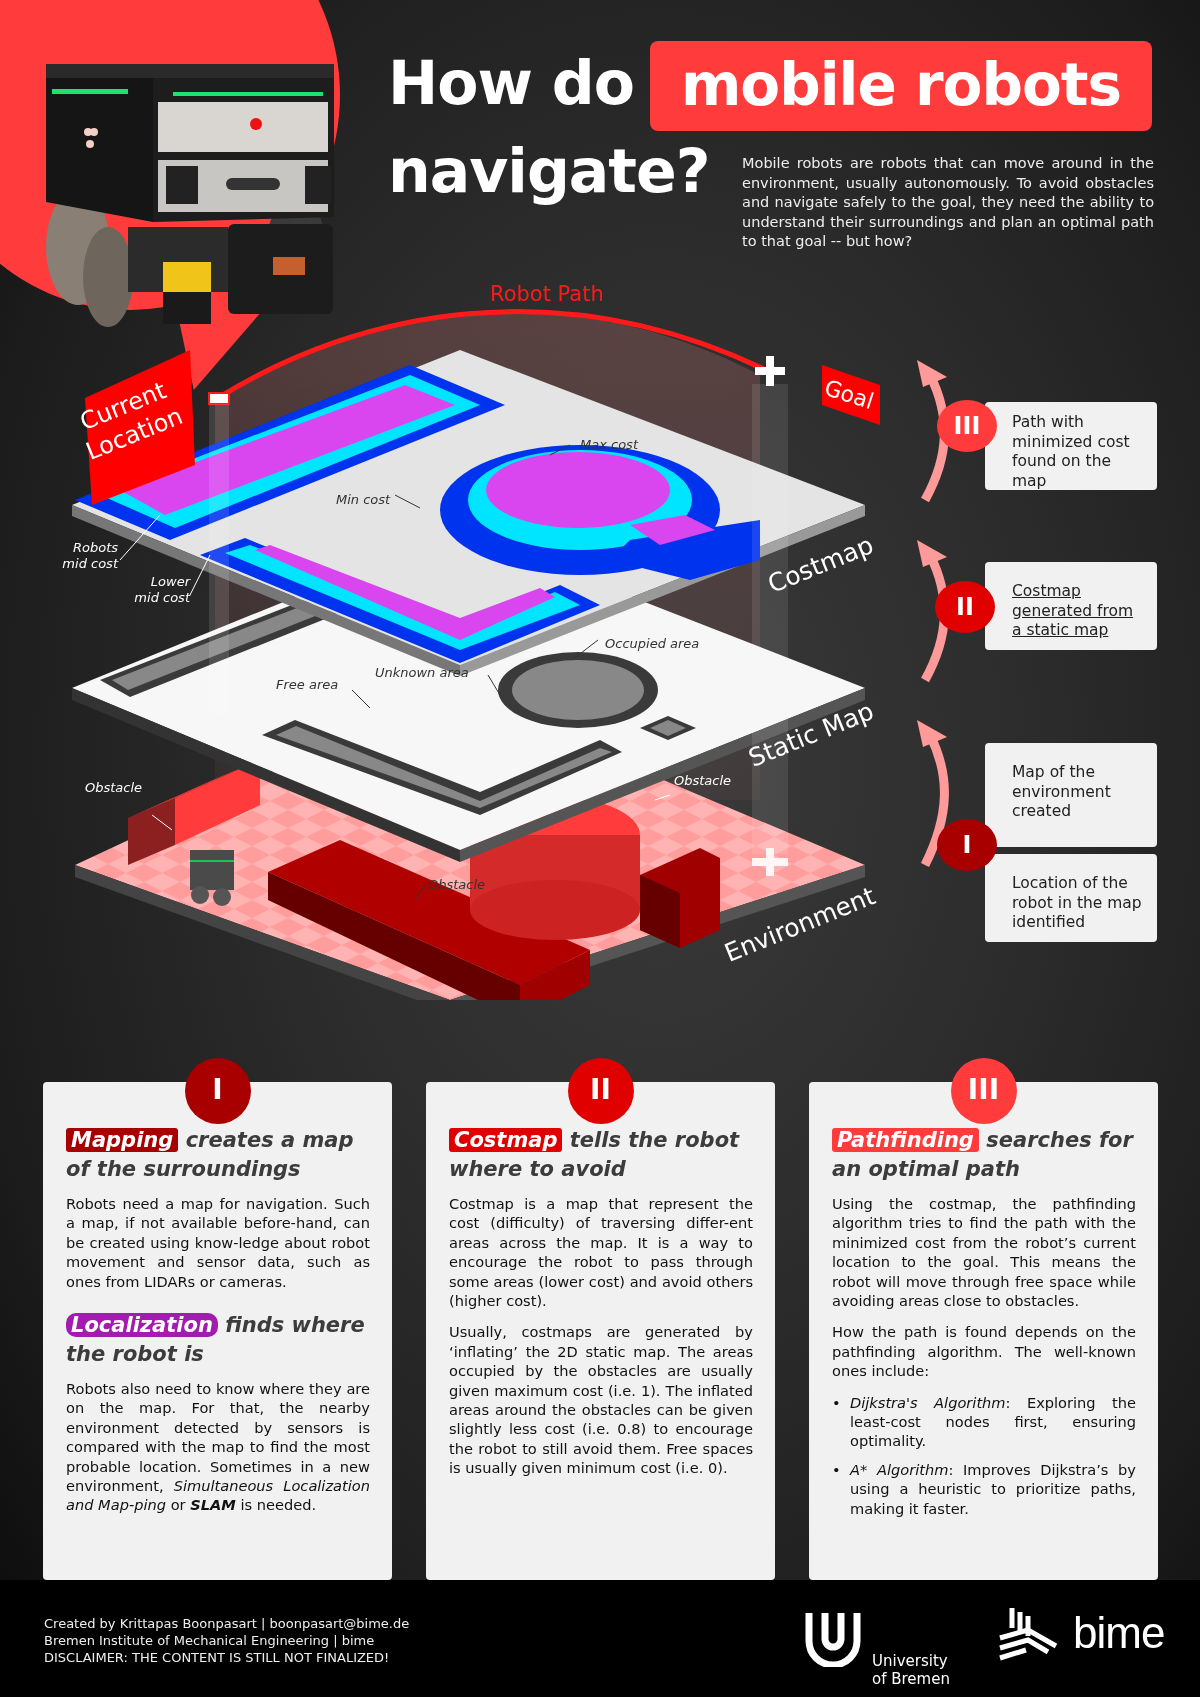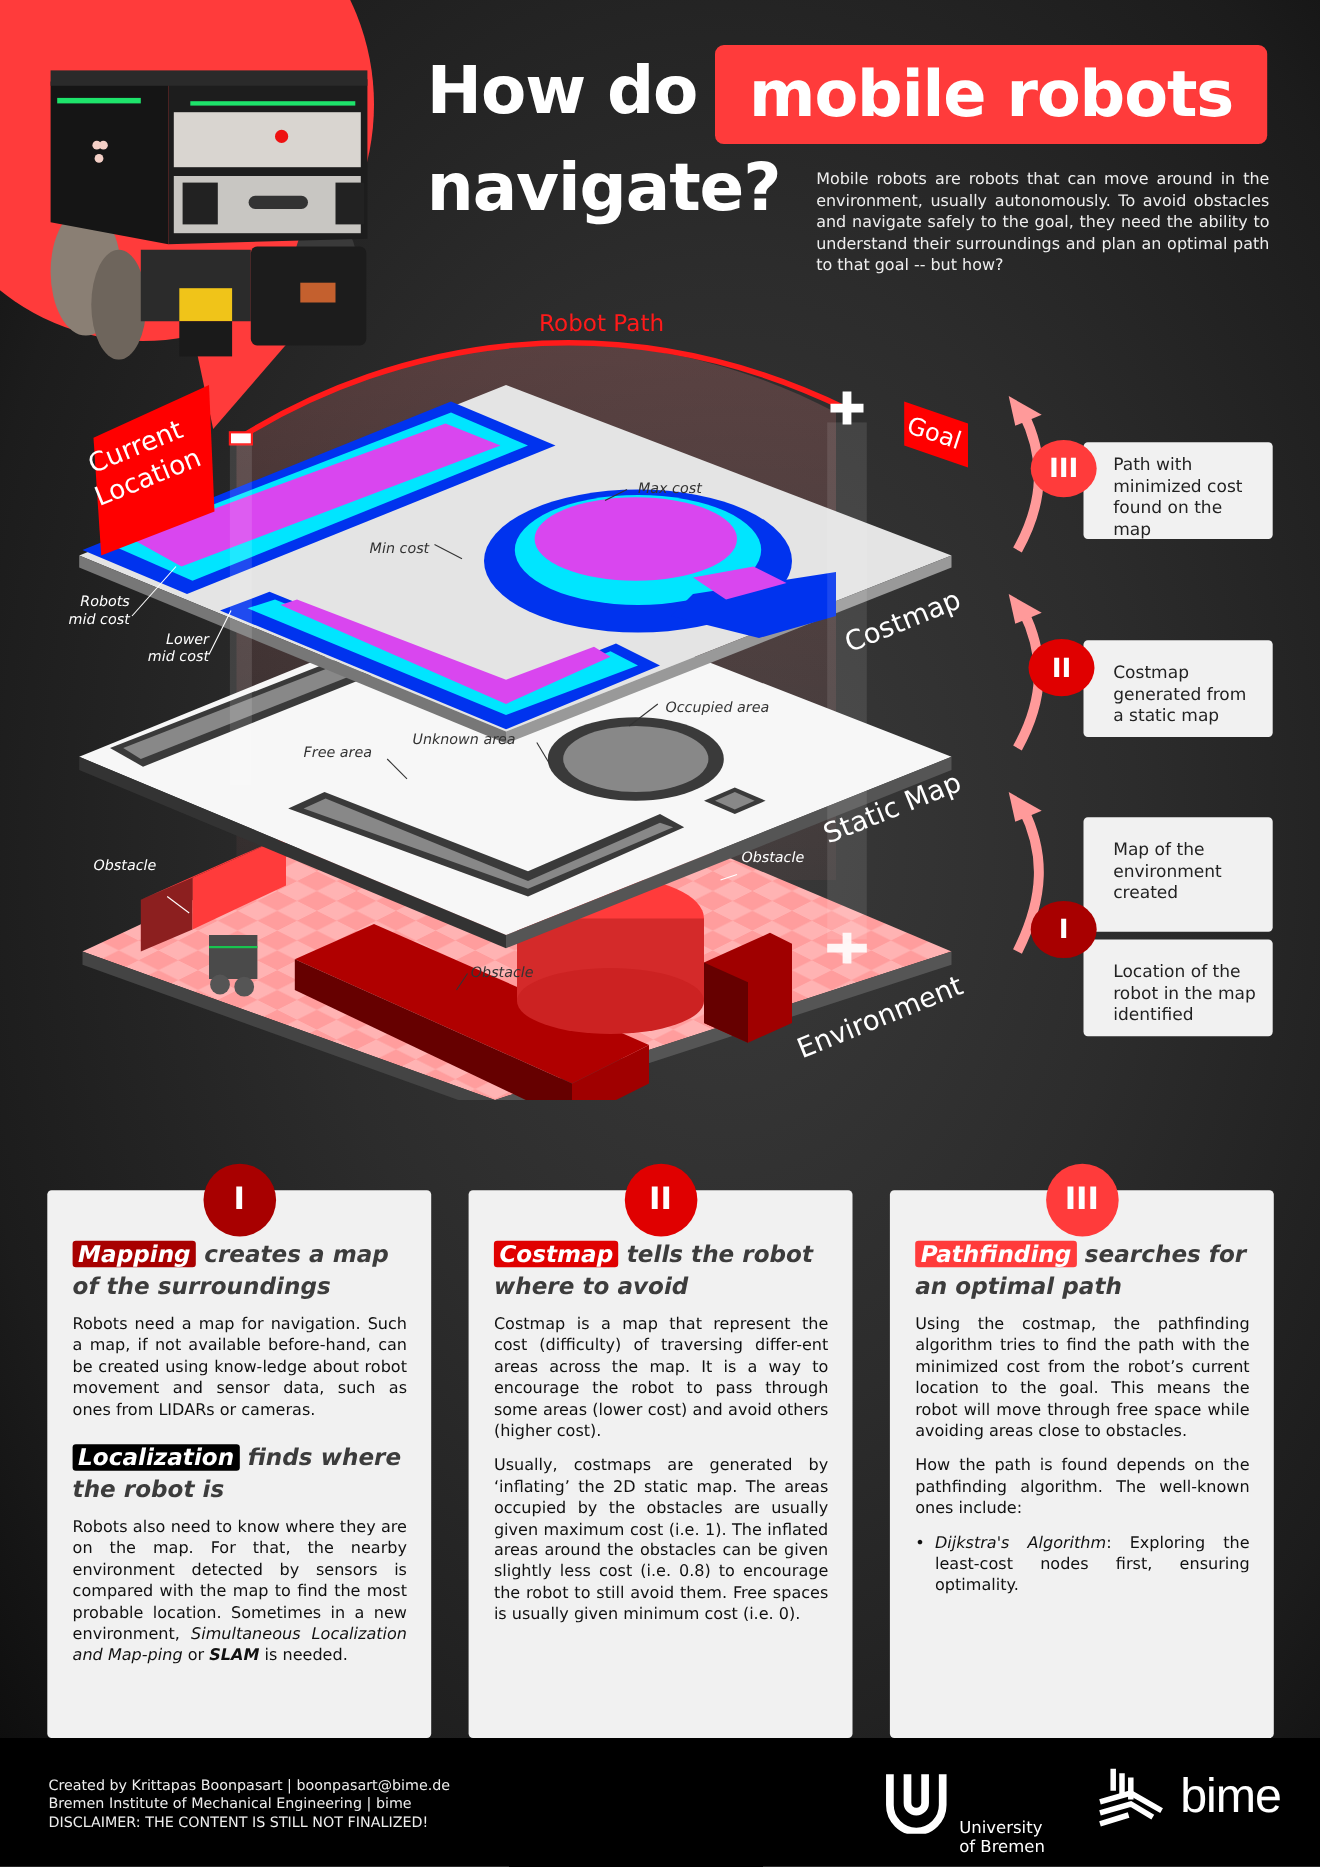--- a/index.html
+++ b/index.html
@@ -214,36 +214,36 @@
   <polygon points="12,5 42,22 18,32" fill="#ff9a9a"></polygon>
   <path d="M20,325 C45,280 45,240 25,200" stroke="#ff9a9a" stroke-width="9" fill="none"></path>
   <polygon points="12,185 42,202 18,212" fill="#ff9a9a"></polygon>
   <path d="M20,510 C45,460 45,420 25,380" stroke="#ff9a9a" stroke-width="9" fill="none"></path>
   <polygon points="12,365 42,382 18,392" fill="#ff9a9a"></polygon>
 </svg>
 
 <div class="step-card" style="top:378px;height:88px;margin-top:24px;">Path with minimized cost found on the map</div>
 <div class="step-num" style="left:937px;top:400px;background:#ff3b3b;">III</div>
 
-<div class="step-card" style="top:582px;height:88px;padding-top:20px;">Costmap generated from a static map</div>
+<div class="step-card" style="top:562px;height:88px;padding-top:20px;text-decoration:underline;">Costmap generated from a static map</div>
 <div class="step-num" style="left:935px;top:581px;background:#e00000;">II</div>
 
 <div class="step-card" style="top:743px;height:104px;padding-top:20px;">Map of the environment created</div>
 <div class="step-card" style="top:854px;height:88px;padding-top:20px;">Location of the robot in the map identified</div>
 <div class="step-num" style="left:937px;top:819px;background:#a80000;">I</div>
 
 <div class="card" style="left:43px;">
   <div class="card-badge" style="background:#a80000;">I</div>
   <h3>
     <span class="hl" style="background:#a80000;">Mapping</span>
     <span>creates a map of the surroundings</span>
   </h3>
   <p>Robots need a map for navigation. Such a map, if not available before-hand, can be created using know-ledge about robot movement and sensor data, such as ones from LIDARs or cameras.</p>
   <h3 class="sub">
-    <span class="hl" style="background:#000000;">Localization</span>
+    <span class="hl" style="background:#a21caf;border-radius:10px;">Localization</span>
     <span>finds where the robot is</span>
   </h3>
   <p><span>Robots also need to know where they are on the map. For that, the nearby environment detected by sensors is compared with the map to find the most probable location. Sometimes in a new environment, </span><i>Simultaneous Localization and Map-ping</i><span> or </span><b><i>SLAM</i></b><span> is needed.</span></p>
 </div>
 
 <div class="card" style="left:426px;">
   <div class="card-badge" style="background:#e00000;">II</div>
   <h3>
     <span class="hl" style="background:#e00000;">Costmap</span>
     <span>tells the robot where to avoid</span>
@@ -255,20 +255,21 @@
 <div class="card" style="left:809px;">
   <div class="card-badge" style="background:#ff3b3b;">III</div>
   <h3>
     <span class="hl" style="background:#ff3b3b;">Pathfinding</span>
     <span>searches for an optimal path</span>
   </h3>
   <p>Using the costmap, the pathfinding algorithm tries to find the path with the minimized cost from the robot’s current location to the goal. This means the robot will move through free space while avoiding areas close to obstacles.</p>
   <p>How the path is found depends on the pathfinding algorithm. The well-known ones include:</p>
   <ul>
     <li><i>Dijkstra's Algorithm</i><span>: Exploring the least-cost nodes first, ensuring optimality.</span></li>
+    <li><i>A* Algorithm</i><span>: Improves Dijkstra’s by using a heuristic to prioritize paths, making it faster.</span></li>
   </ul>
 </div>
 
 <div class="footer-text">
   <div>Created by Krittapas Boonpasart | boonpasart@bime.de</div>
   <div>Bremen Institute of Mechanical Engineering | bime</div>
   <div>DISCLAIMER: THE CONTENT IS STILL NOT FINALIZED!</div>
 </div>
 
 <svg class="uni-logo" width="56" height="56" viewBox="0 0 56 56">

